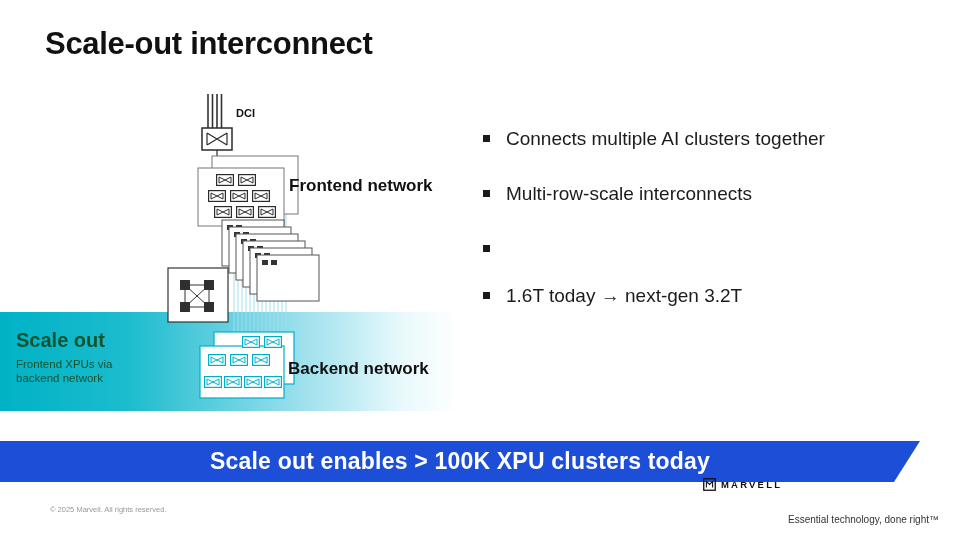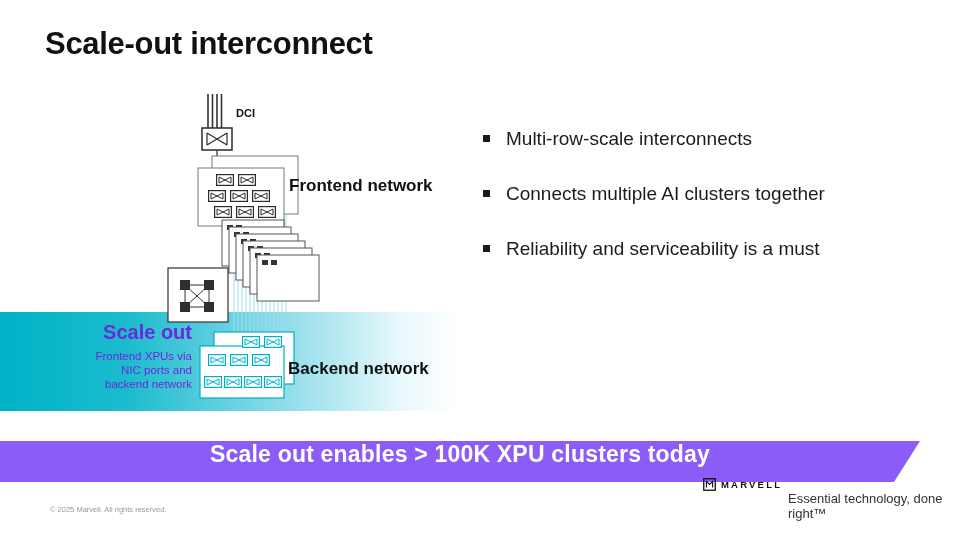--- a/index.html
+++ b/index.html
@@ -9,65 +9,64 @@
   }
   .title {
     position:absolute; left:45px; top:26px;
     font-size:31px; font-weight:bold; letter-spacing:-0.3px; color:#111;
   }
   
   .band {
     position:absolute; left:0; top:312px; width:458px; height:99px;
     background:linear-gradient(90deg,#00b2c6 0%,#1cbcce 28%,#8fdcea 62%,#e9f9fc 88%,rgba(255,255,255,0) 100%);
   }
-  .callout { position:absolute; left:16px; top:321px; width:176px; text-align:right; color:#6d28d9; }
+  .callout { position:absolute; left:16px; top:329px; width:176px; text-align:left; color:#14532d; }
   .callout-title { font-size:20px; font-weight:bold; margin-bottom:6px; }
   .callout-sub { font-size:11.5px; line-height:1.2; font-weight:500; }
   .callout-sub span { display:block; }
 
   .diagram { position:absolute; left:150px; top:88px; width:340px; height:330px; }
 
   .dlabel { position:absolute; font-weight:bold; color:#111; font-size:17px; }
   .dlabel-dci { left:236px; top:107px; font-size:11px; }
   .dlabel-frontend { left:289px; top:176px; }
   .dlabel-backend { left:288px; top:359px; }
 
   .bullets { position:absolute; left:481px; top:128px; width:452px; list-style:none; margin:0; padding:0; }
   .bullets li {
     display:flex; align-items:flex-start; margin-bottom:33px;
     font-size:19px; line-height:1.15; color:#1c1c1c;
   }
   .bullet-sq { flex:0 0 auto; width:7px; height:7px; background:#1a1a1a; margin:7px 16px 0 2px; }
 
   .banner {
-    position:absolute; left:0; top:441px; width:920px; height:41px; background:#8b5cf6;
+    position:absolute; left:0; top:441px; width:920px; height:41px; background:#1d4ed8;
     clip-path:polygon(0 0, 100% 0, calc(100% - 26px) 100%, 0 100%);
-    display:flex; align-items:flex-start; justify-content:center;
+    display:flex; align-items:center; justify-content:center;
   }
   .banner-text { color:#ffffff; font-size:23px; font-weight:bold; letter-spacing:0.2px; }
 
   .footer-copy { position:absolute; left:50px; top:505px; font-size:7.5px; color:#999;text-align:right; }
   .logo { position:absolute; left:703px; top:478px; display:flex; align-items:center; }
   .logo-text { font-size:9.5px; font-weight:600; letter-spacing:2.2px; color:#111; margin-left:5px; }
-  .tagline { position:absolute; left:788px; top:491px; font-size:13px; color:#333; }
+  .tagline { position:absolute; left:788px; top:514px; font-size:10px; color:#333; }
 </style>
 </head>
 <body>
 
 <div class="slide">
 
   <div class="title">Scale-out interconnect</div>
 
   <div class="band"></div>
 
   <div class="callout">
     <div class="callout-title">Scale out</div>
     <div class="callout-sub">
       <span>Frontend XPUs via</span>
-      <span>NIC ports and</span>
       <span>backend network</span>
     </div>
   </div>
 
   <svg class="diagram" viewBox="0 0 340 330" width="340" height="330" xmlns="http://www.w3.org/2000/svg">
     <defs>
       <symbol id="sw" viewBox="0 0 18 12">
         <rect x="0.6" y="0.6" width="16.8" height="10.8" fill="#ffffff" stroke="currentColor" stroke-width="1.2"></rect>
         <path d="M3 3 L15 9 M3 9 L15 3 M3 3 V9 M15 3 V9" stroke="currentColor" stroke-width="1" fill="none"></path>
       </symbol>
@@ -177,29 +176,32 @@
     </g>
   </svg>
 
   <div class="dlabel dlabel-dci">DCI</div>
   <div class="dlabel dlabel-frontend">Frontend network</div>
   <div class="dlabel dlabel-backend">Backend network</div>
 
   <ul class="bullets">
     <li>
       <span class="bullet-sq"></span>
+      <span>Connects multiple AI clusters together</span>
+    </li>
+    <li>
+      <span class="bullet-sq"></span>
       <span>Multi-row-scale interconnects</span>
     </li>
     <li>
       <span class="bullet-sq"></span>
-      <span>Connects multiple AI clusters together</span>
-    </li>
-    <li>
-      <span class="bullet-sq"></span>
-      <span>Reliability and serviceability is a must</span>
+    </li>
+    <li>
+      <span class="bullet-sq"></span>
+      <span>1.6T today → next-gen 3.2T</span>
     </li>
   </ul>
 
   <div class="banner">
     <div class="banner-text">Scale out enables &gt; 100K XPU clusters today</div>
   </div>
 
   <div class="footer-copy">© 2025 Marvell. All rights reserved.</div>
 
   <div class="logo">

